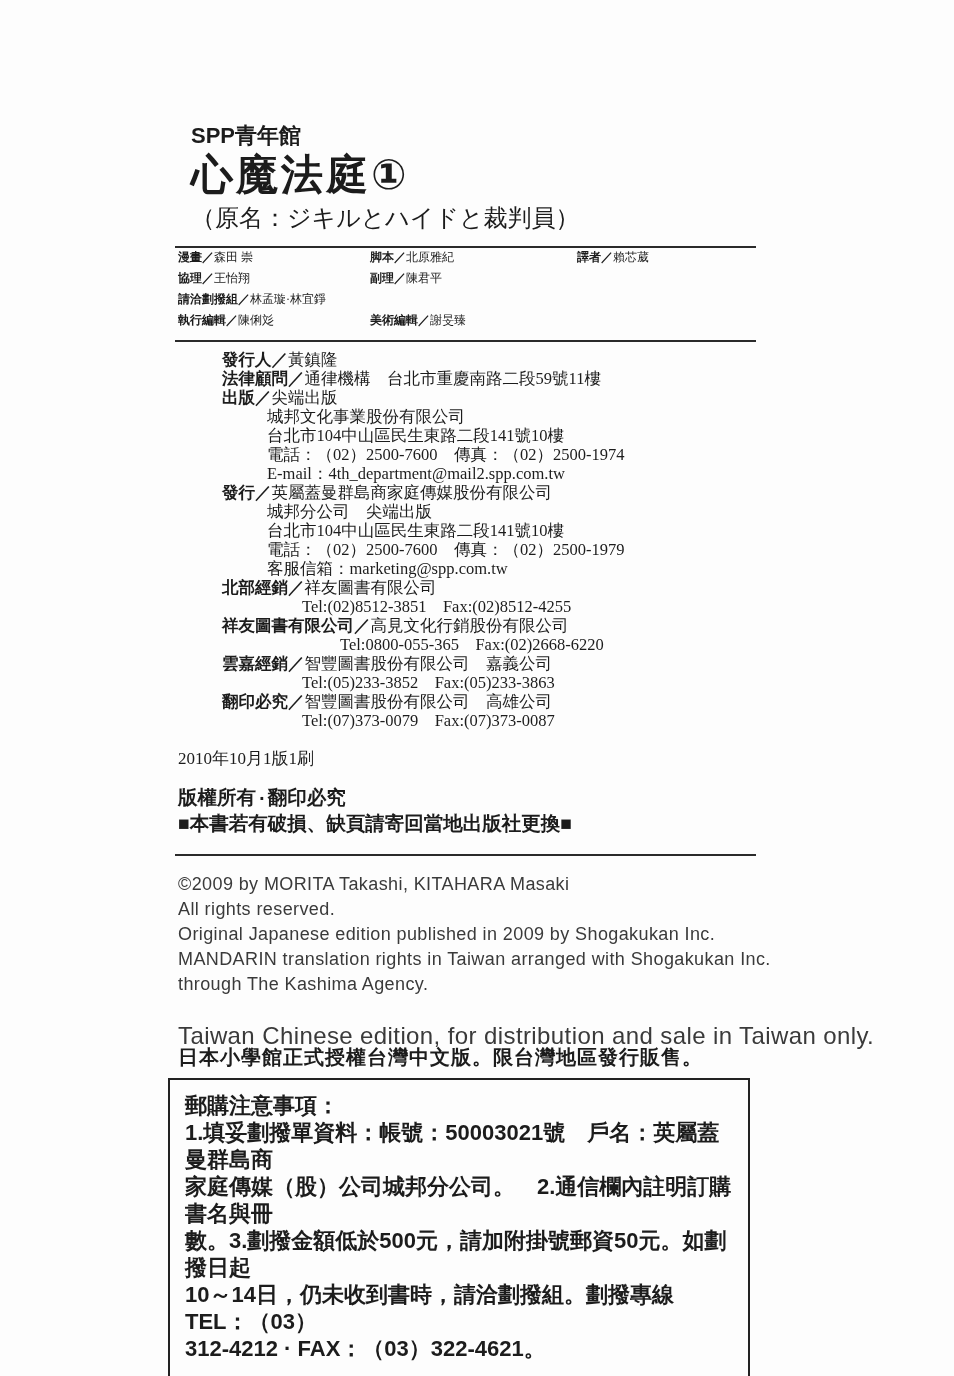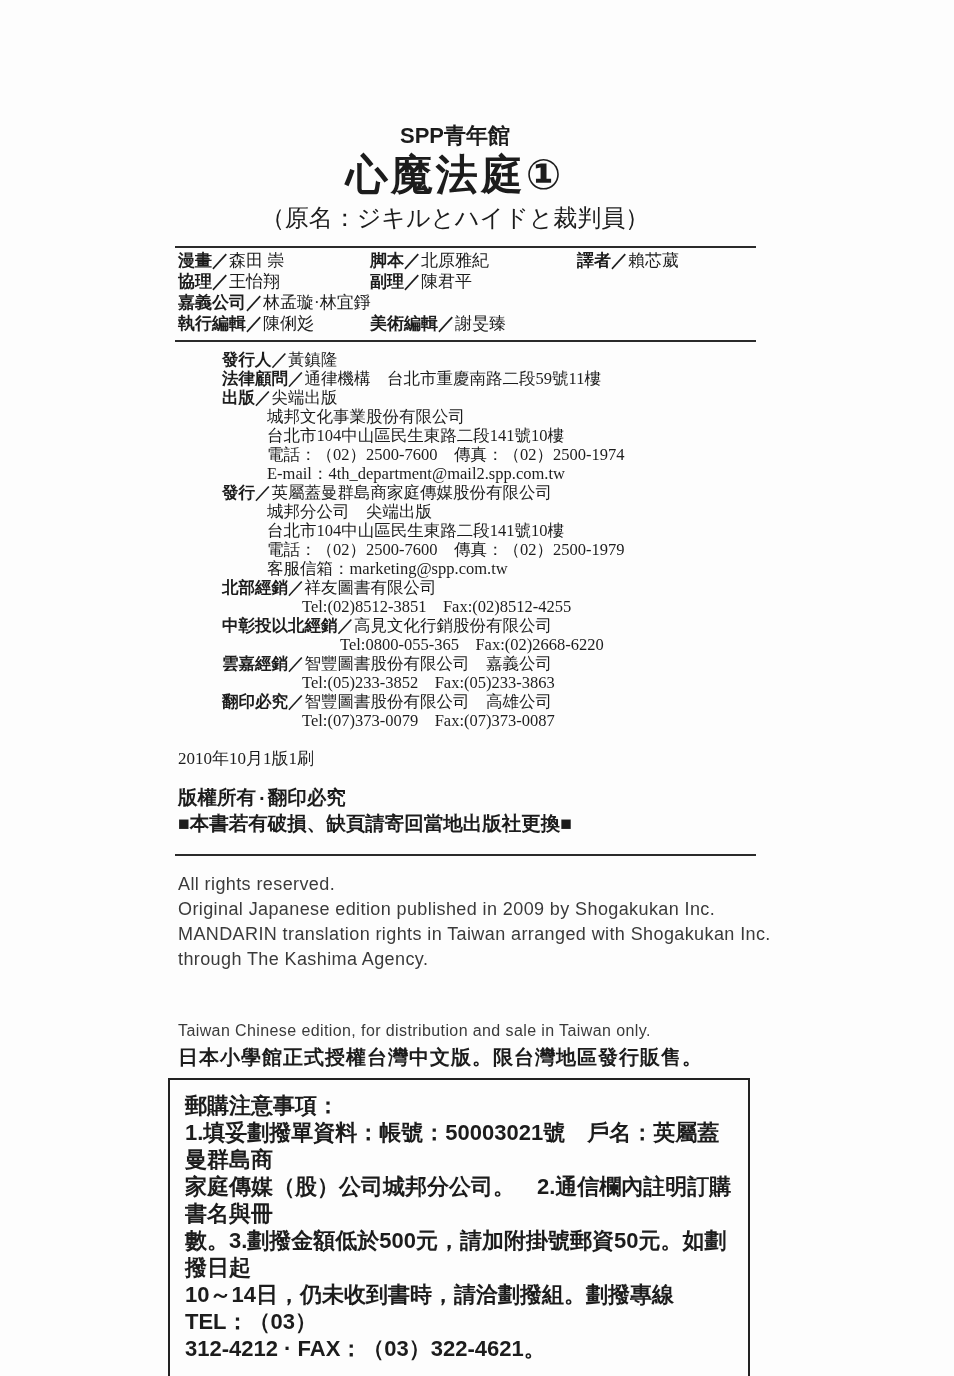--- a/index.html
+++ b/index.html
@@ -6,50 +6,50 @@
   body{
     width:954px;height:1376px;
     background:#fdfdfd;
     position:relative;
     font-family:"Liberation Serif","DejaVu Serif",serif;
     color:#1c1c1c;
     overflow:hidden;
   }
   .abs{position:absolute;}
   
-  .header{left:164px;top:122px;width:582px;text-align:center;}
+  .header{left:191px;top:122px;width:582px;}
   .imprint{font-family:"Liberation Sans","DejaVu Sans",sans-serif;font-weight:700;font-size:22px;line-height:28px;}
   .book-title{font-family:"Liberation Sans","DejaVu Sans",sans-serif;font-weight:700;font-size:42px;line-height:50px;letter-spacing:3px;}
   .orig-title{font-family:"Liberation Sans","DejaVu Sans",sans-serif;font-size:24px;line-height:32px;margin-top:2px;}
   
   .rule{background:#2b2b2b;height:2px;left:175px;width:581px;}
   .rule1{top:246px;}
   .rule2{top:340px;}
   .rule3{top:854px;}
   
-  .credits{left:178px;top:249px;width:578px;font-size:17px;}
+  .credits{left:178px;top:249px;width:578px;font-size:12px;}
   .credit-row{position:relative;height:21px;}
   .credit-cell{position:absolute;top:0;white-space:pre;}
   .cc1{left:0;}
   .cc2{left:192px;}
   .cc3{left:387px;padding-left:12px;}
   .lbl{font-family:"Liberation Sans","DejaVu Sans",sans-serif;font-weight:700;font-style:normal;}
   
   .info{left:178px;top:350px;width:600px;font-size:16.5px;line-height:19px;margin-left:44px;}
   .line{white-space:pre-wrap;}
   .ind1{padding-left:45px;}
   .ind2{padding-left:80px;}
   .ind3{padding-left:118px;}
   
   .date-line{left:178px;top:747px;font-size:17px;}
   .notice{left:178px;top:786px;font-family:Liberation Mono, monospace;font-weight:700;font-size:19.5px;line-height:26px;}
   
   .english{left:178px;top:872px;font-family:"Liberation Sans","DejaVu Sans",sans-serif;font-size:18px;line-height:25px;color:#3a3a3a;letter-spacing:.4px;}
   
-  .tw-en{left:178px;top:1022px;font-family:"Liberation Sans","DejaVu Sans",sans-serif;font-size:16px;color:#3a3a3a;letter-spacing:.4px;}
+  .tw-en{left:178px;top:1022px;font-family:"Liberation Sans","DejaVu Sans",sans-serif;font-size:24px;color:#3a3a3a;letter-spacing:.4px;}
   .tw-zh{left:178px;top:1044px;font-family:"Liberation Sans","DejaVu Sans",sans-serif;font-weight:700;font-size:20px;letter-spacing:1px;}
   
   .mailbox{
     left:168px;top:1078px;width:548px;
     border:2px solid #222;
     padding:12px 15px 14px 15px;
     font-family:"Liberation Sans","DejaVu Sans",sans-serif;
     font-weight:700;font-size:22px;line-height:27px;
   }
 </style>
@@ -70,21 +70,21 @@
   <div class="credit-row">
     <span class="credit-cell cc1"><b class="lbl">漫畫／</b><span>森田 崇</span></span>
     <span class="credit-cell cc2"><b class="lbl">脚本／</b><span>北原雅紀</span></span>
     <span class="credit-cell cc3"><b class="lbl">譯者／</b><span>賴芯葳</span></span>
   </div>
   <div class="credit-row">
     <span class="credit-cell cc1"><b class="lbl">協理／</b><span>王怡翔</span></span>
     <span class="credit-cell cc2"><b class="lbl">副理／</b><span>陳君平</span></span>
   </div>
   <div class="credit-row">
-    <span class="credit-cell cc1"><b class="lbl">嘉義公司／</b><span>林孟璇·林宜錚</span></span>
+    <span class="credit-cell cc1"><b class="lbl">請洽劃撥組／</b><span>林孟璇·林宜錚</span></span>
   </div>
   <div class="credit-row">
     <span class="credit-cell cc1"><b class="lbl">執行編輯／</b><span>陳俐彣</span></span>
     <span class="credit-cell cc2"><b class="lbl">美術編輯／</b><span>謝旻臻</span></span>
   </div>
 </div>
 
 <div class="abs info">
   <div class="line"><b class="lbl">發行人／</b><span>黃鎮隆</span></div>
   <div class="line"><b class="lbl">法律顧問／</b><span>通律機構　台北市重慶南路二段59號11樓</span></div>
@@ -93,36 +93,37 @@
   <div class="line ind1"><span>台北市104中山區民生東路二段141號10樓</span></div>
   <div class="line ind1"><span>電話：（02）2500-7600　傳真：（02）2500-1974</span></div>
   <div class="line ind1"><span>E-mail：4th_department@mail2.spp.com.tw</span></div>
   <div class="line"><b class="lbl">發行／</b><span>英屬蓋曼群島商家庭傳媒股份有限公司</span></div>
   <div class="line ind1"><span>城邦分公司　尖端出版</span></div>
   <div class="line ind1"><span>台北市104中山區民生東路二段141號10樓</span></div>
   <div class="line ind1"><span>電話：（02）2500-7600　傳真：（02）2500-1979</span></div>
   <div class="line ind1"><span>客服信箱：marketing@spp.com.tw</span></div>
   <div class="line"><b class="lbl">北部經銷／</b><span>祥友圖書有限公司</span></div>
   <div class="line ind2"><span>Tel:(02)8512-3851　Fax:(02)8512-4255</span></div>
-  <div class="line"><b class="lbl">中彰投以北經銷／</b><span>高見文化行銷股份有限公司</span></div>
+  <div class="line"><b class="lbl">祥友圖書有限公司／</b><span>高見文化行銷股份有限公司</span></div>
   <div class="line ind3"><span>Tel:0800-055-365　Fax:(02)2668-6220</span></div>
   <div class="line"><b class="lbl">雲嘉經銷／</b><span>智豐圖書股份有限公司　嘉義公司</span></div>
   <div class="line ind2"><span>Tel:(05)233-3852　Fax:(05)233-3863</span></div>
   <div class="line"><b class="lbl">翻印必究／</b><span>智豐圖書股份有限公司　高雄公司</span></div>
   <div class="line ind2"><span>Tel:(07)373-0079　Fax:(07)373-0087</span></div>
 </div>
 
 <div class="abs date-line">2010年10月1版1刷</div>
 
 <div class="abs notice">
   <div>版權所有·翻印必究</div>
   <div>■本書若有破損、缺頁請寄回當地出版社更換■</div>
 </div>
 
 <div class="abs english">
+  <div>©2009 by MORITA Takashi, KITAHARA Masaki</div>
   <div>All rights reserved.</div>
   <div>Original Japanese edition published in 2009 by Shogakukan Inc.</div>
   <div>MANDARIN translation rights in Taiwan arranged with Shogakukan Inc.</div>
   <div>through The Kashima Agency.</div>
 </div>
 
 <div class="abs tw-en">Taiwan Chinese edition, for distribution and sale in Taiwan only.</div>
 <div class="abs tw-zh">日本小學館正式授權台灣中文版。限台灣地區發行販售。</div>
 
 <div class="abs mailbox">

